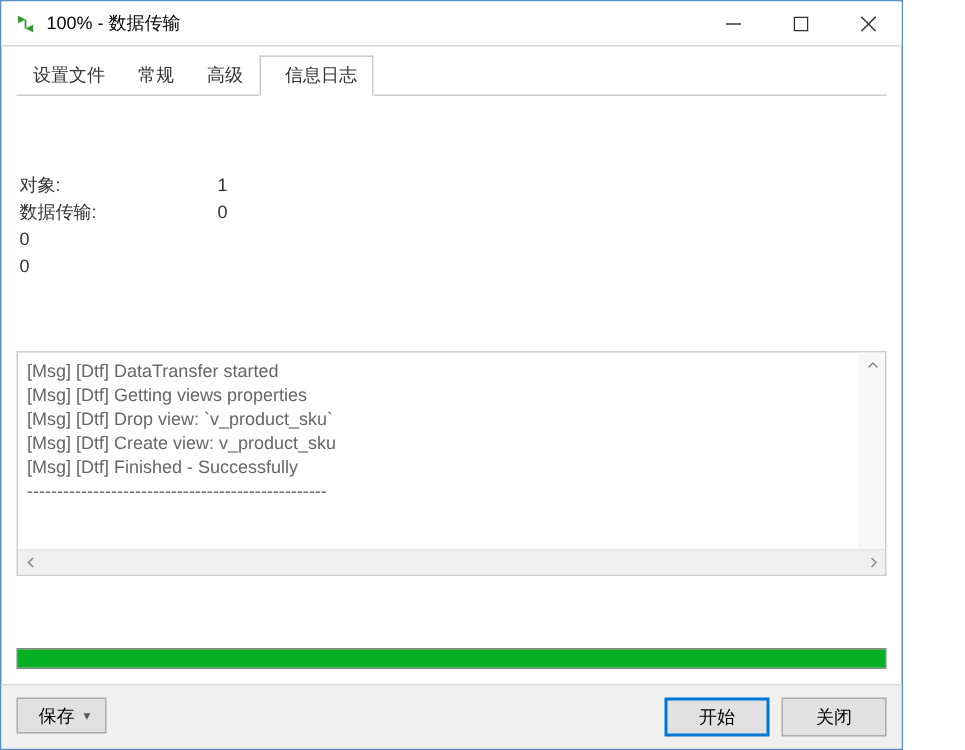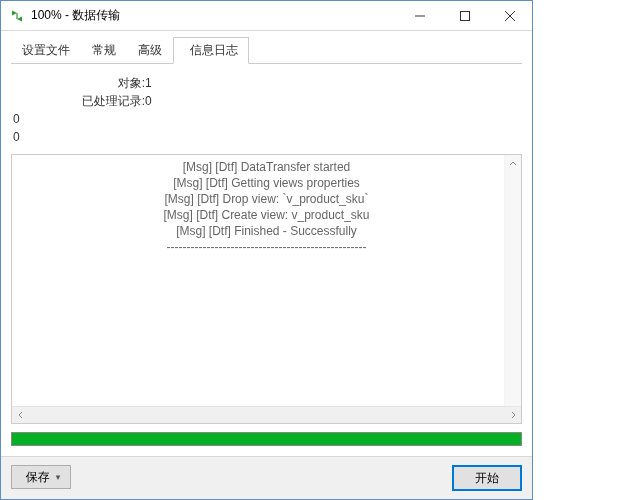--- a/index.html
+++ b/index.html
@@ -4,21 +4,21 @@
 <style>
   * { box-sizing: border-box; }
   html, body {
     margin: 0; padding: 0;
     font-family: "Microsoft YaHei", "Segoe UI", Tahoma, sans-serif;
     font-size: 12px;
     color: #333;
     background: #fff;
   }
   .window {
-    width: 533px; height: 500px;
+    width: 602px; height: 500px;
     border: 1px solid #5a8ec7;
     background: #fff;
     display: flex; flex-direction: column;
     position: relative;
   }
   .titlebar {
     height: 30px;
     display: flex; align-items: center;
     padding-left: 8px;
     border-bottom: 1px solid #d9d9d9;
@@ -39,20 +39,21 @@
     width: 45px; height: 100%;
     display: flex; align-items: center; justify-content: center;
     color: #333;
   }
   .win-btn svg { stroke: currentColor; }
 
   .body {
     flex: 1;
     display: flex; flex-direction: column;
     padding: 6px 10px 10px 10px;
+    gap: 40px;
   }
 
   .tabs {
     display: flex;
     border-bottom: 1px solid #ccc;
     margin-bottom: 8px;
   }
   .tab {
     padding: 4px 10px;
     border: 1px solid transparent;
@@ -64,21 +65,20 @@
   }
   .tab.active {
     border-color: #ccc;
     background: #fff;
     border-bottom: 1px solid #fff;
     padding-left: 16px;
   }
 
   .stats {
     margin: 2px 2px 8px 2px;
-    text-align: right;
   }
   .stat-row {
     display: flex;
     line-height: 18px;
   }
   .stat-label { width: 132px; }
   .stat-val { }
 
   .log-box {
     flex: 1;
@@ -89,21 +89,20 @@
     overflow: hidden;
   }
   .log-content {
     flex: 1;
     padding: 4px 6px;
     color: #666;
     font-size: 12px;
     line-height: 16px;
     white-space: pre;
     overflow: hidden;
-    text-align: center;
   }
   .log-hscroll {
     height: 17px;
     border-top: 1px solid #e6e6e6;
     background: #f0f0f0;
     position: relative;
   }
   .log-hscroll .arrow-l, .log-hscroll .arrow-r {
     position: absolute; top: 0; bottom: 0;
     width: 17px;
@@ -205,21 +204,21 @@
       <div class="tab">高级</div>
       <div class="tab active">信息日志</div>
     </div>
 
     <div class="stats">
       <div class="stat-row">
         <span class="stat-label">对象:</span>
         <span class="stat-val">1</span>
       </div>
       <div class="stat-row">
-        <span class="stat-label">已处理记录:</span>
+        <span class="stat-label">数据传输:</span>
         <span class="stat-val">0</span>
       </div>
       <div class="stat-row">
         <span class="stat-val">0</span>
       </div>
       <div class="stat-row">
         <span class="stat-val">0</span>
       </div>
     </div>
 
@@ -259,15 +258,18 @@
 
   <div class="footer">
     <button class="btn dropdown">
       <span>保存</span>
       <span class="caret">▾</span>
     </button>
     <span class="spacer"></span>
     <button class="btn primary">
       <span>开始</span>
     </button>
+    <button class="btn">
+      <span>关闭</span>
+    </button>
   </div>
 
 </div>
 
 </body></html>

